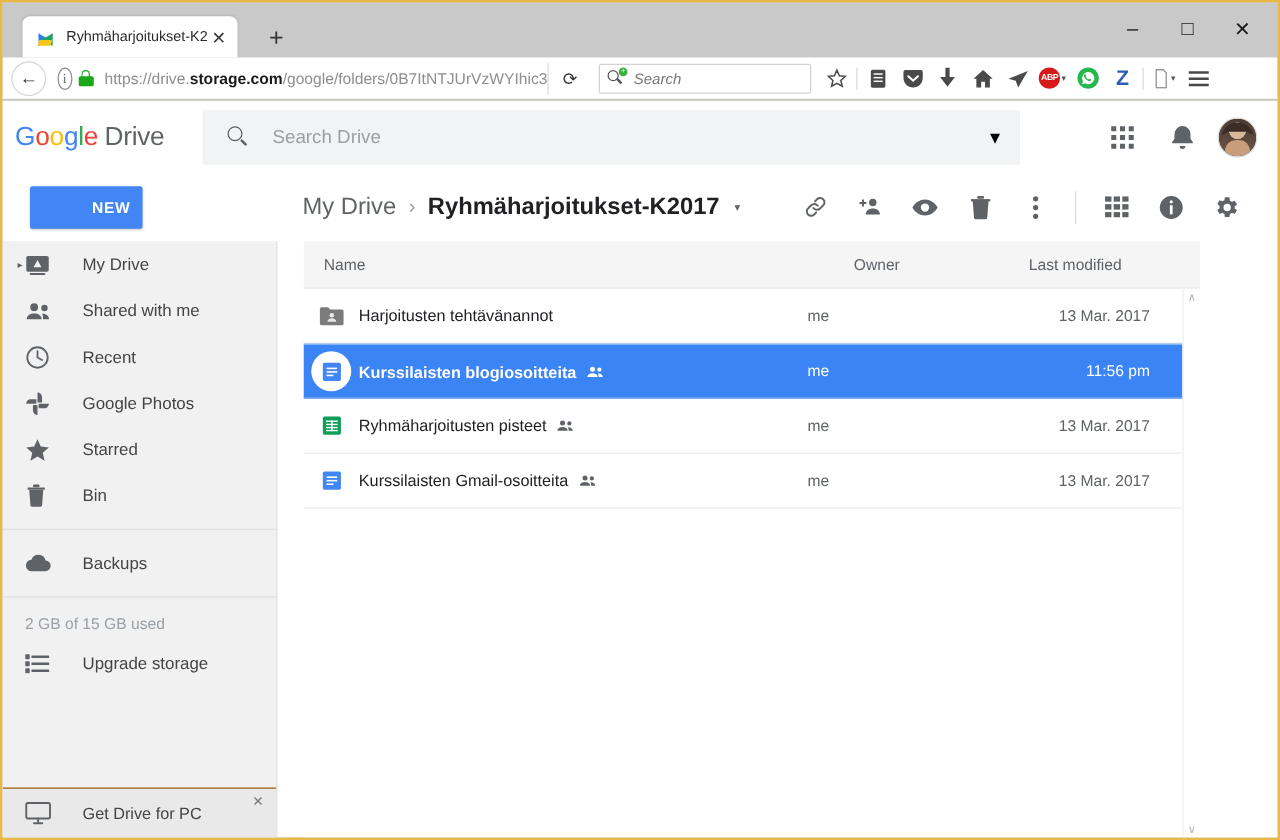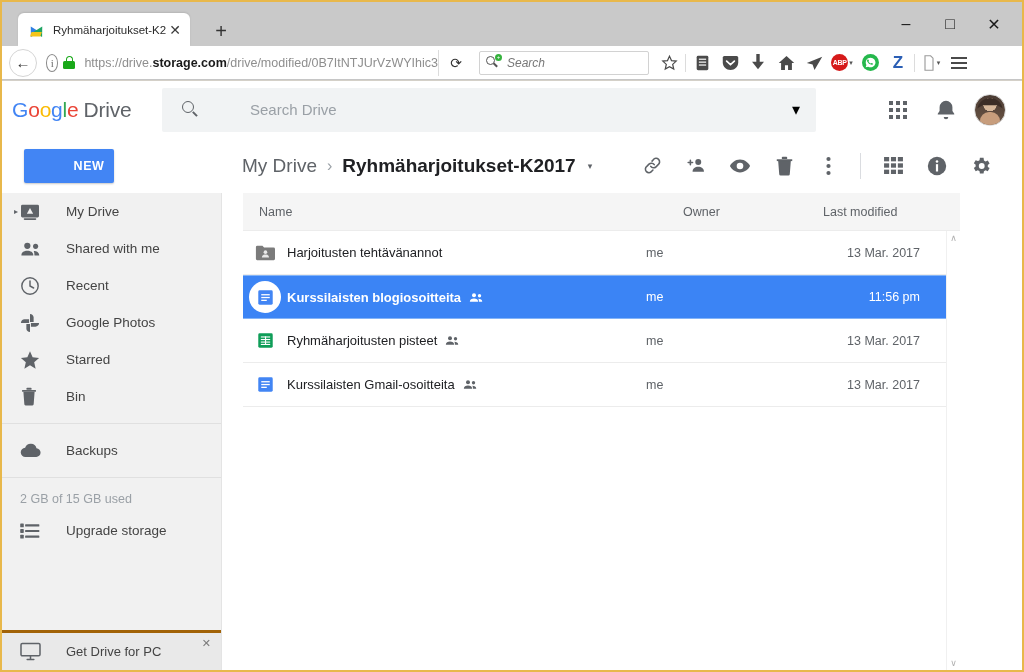--- a/index.html
+++ b/index.html
@@ -137,21 +137,20 @@
   }
   .logo { width: 160px; padding-left: 10px; font-size: 21px; color: #5f6368; letter-spacing: -.2px;}
   .logo .b1{color:#4285F4}.logo .r1{color:#EA4335}.logo .y1{color:#FBBC05}.logo .b2{color:#4285F4}.logo .g1{color:#34A853}.logo .r2{color:#EA4335}
   .logo .drive { color:#5f6368; margin-left: 5px; }
 
   .drive-search {
     width: 654px; height: 44px;
     background: #f1f3f4;
     display: flex; align-items: center;
     border-radius: 2px;
-    gap: 32px;
   }
   .ds-icon { width: 56px; display:flex; align-items:center; justify-content:center; }
   .mag { position: relative; width: 17px; height: 17px; }
   .mag .lens { position:absolute; left:0; top:0; width:12px; height:12px; border:1.8px solid #5f6368; border-radius:50%; }
   .mag .hand { position:absolute; left:10.5px; top:11.5px; width:6px; height:1.8px; background:#5f6368; transform:rotate(45deg); }
   .ds-input { flex: 1; font-size: 15px; color: #9aa0a6; }
   .ds-caret { width: 40px; display:flex; align-items:center; justify-content:center; }
 
   .header-right { margin-left:auto; display:flex; align-items:center; padding-right: 16px; gap: 8px; }
   .hr-btn { width: 40px; height: 40px; display:flex; align-items:center; justify-content:center; color:#5f6368; }
@@ -209,21 +208,21 @@
     height: 37px; display:flex; align-items:center;
     padding-left: 18px; color: #444; font-size: 13.5px;
   }
   .side-ic { width: 28px; flex:0 0 28px; display:flex; align-items:center; color: #5f6368; }
   .side-lbl { margin-left: 18px; }
   .expander { position:absolute; left: 12px; font-size: 8px; color:#5f6368; }
   .side-sep { height:1px; background:#e0e0e0; margin: 8px 0; }
   .storage-text { padding: 6px 0 6px 18px; font-size: 12.5px; color: #9aa0a6; }
   .drive-pc {
     position: absolute; left: 0; right: 0; bottom: 0; height: 40px;
-    background: #e9e9e9; border-top: 3px solid #a16207;
+    background: #e9e9e9; border-top: 1px solid #a16207;
     display:flex; align-items:center; padding-left: 18px;
     font-size: 13px; color: #444;
   }
   .dpc-close { position:absolute; right: 10px; top: 4px; font-size: 11px; color: #7a7a7a; }
 
   
   .filelist {
     position: absolute; left: 221px; top: 112px; right: 0; bottom: 0;
     background: #fff;
     margin-left: 20px;
@@ -315,21 +314,21 @@
   </div>
 
   <div class="navbar">
     <div class="nav-back">←</div>
     <div class="urlbox">
       <span class="ic-info">i</span>
       <span class="ic-lock">
         <span class="shackle"></span>
           <span class="body"></span>
       </span>
-      <span class="url-text"><span>https://drive.</span><b>storage.com</b><span>/drive/modified/0B7ItNTJUrVzWYIhic3</span></span>
+      <span class="url-text"><span>https://drive.</span><b>storage.com</b><span>/google/folders/0B7ItNTJUrVzWYIhic3</span></span>
     </div>
     <div class="reload">⟳</div>
 
     <div class="searchbox">
       <span class="search-g">
         <span class="lens"></span>
           <span class="hand"></span>
           <span class="plus">+</span>
       </span>
       <span class="search-ph">Search</span>

